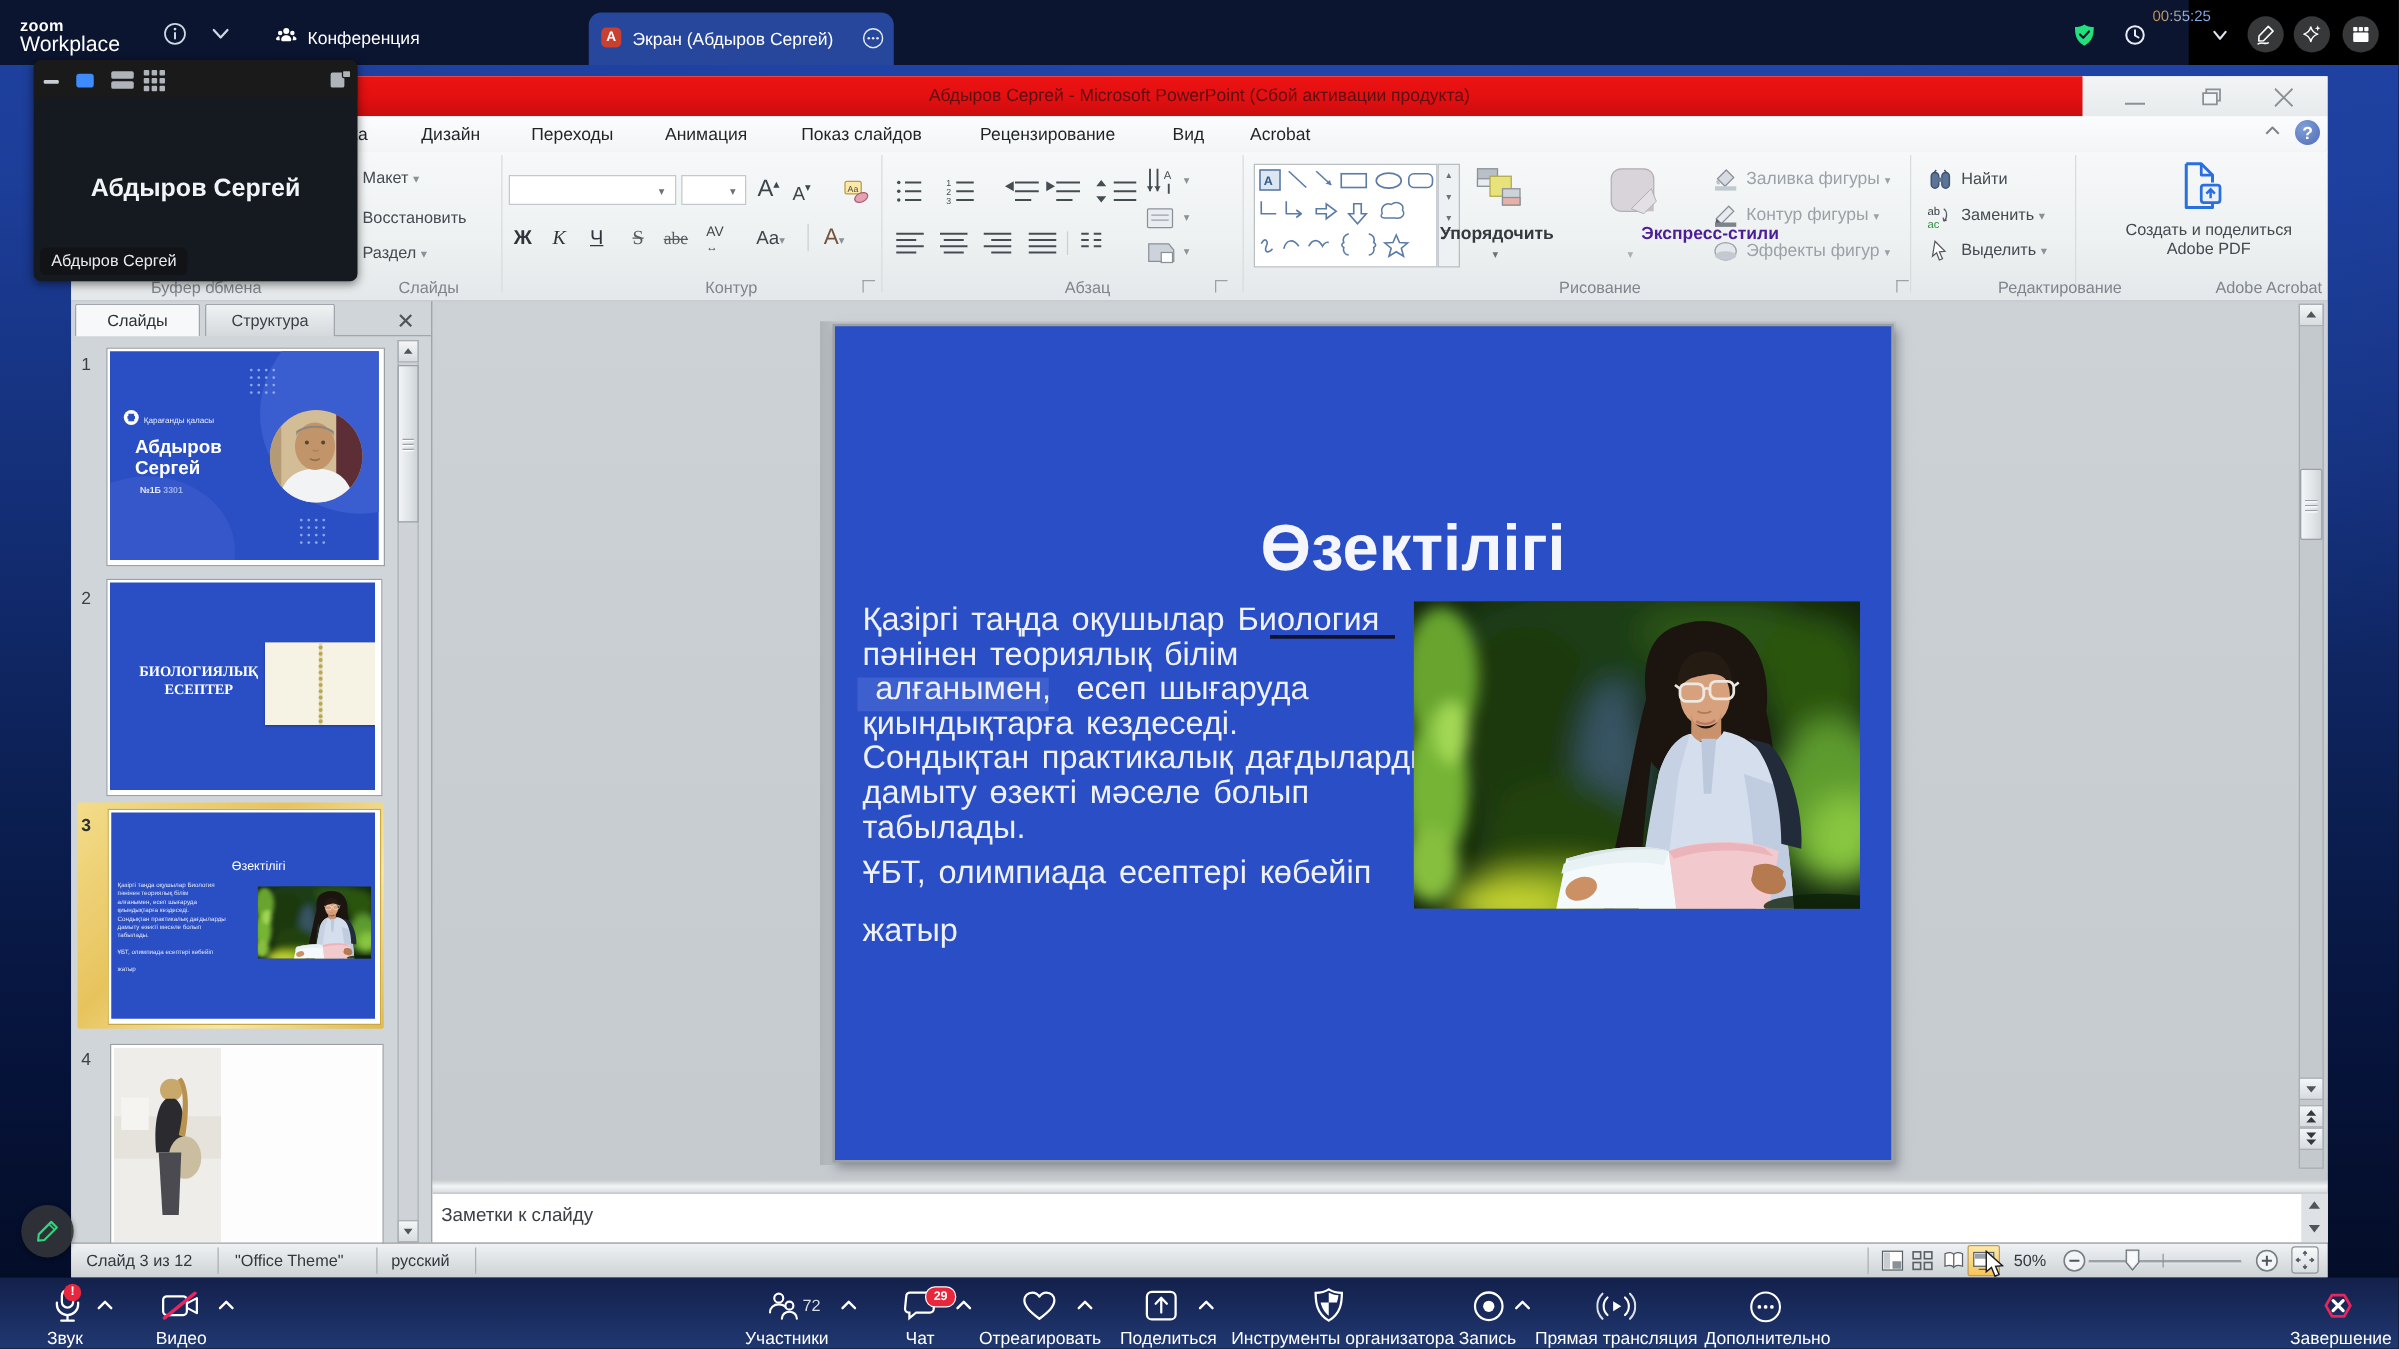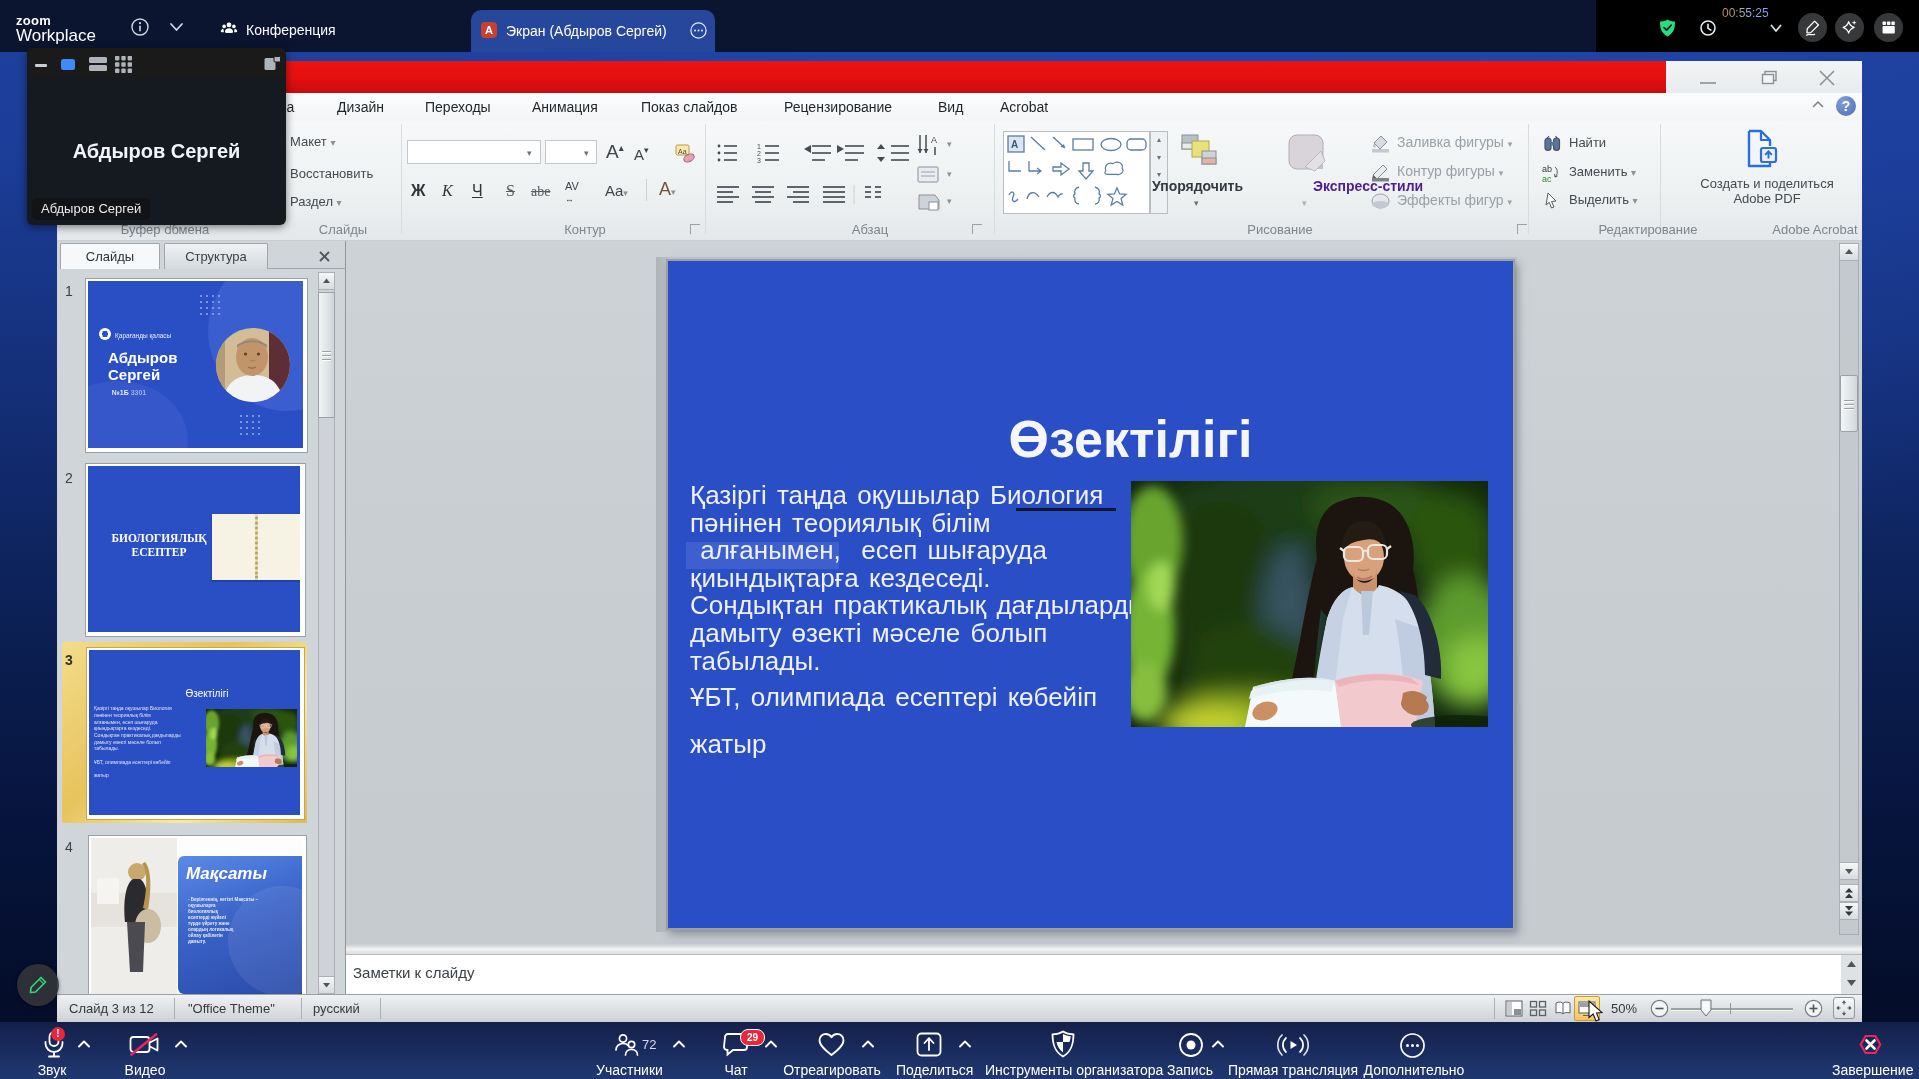--- a/index.html
+++ b/index.html
@@ -1,20 +1,20 @@
 <!DOCTYPE html>
 <html><head>
 <meta charset="utf-8">
 <style>
   html,body{margin:0;padding:0;background:#000;}
   #root{position:relative;width:1919px;height:1079px;overflow:hidden;
         font-family:"Liberation Sans",sans-serif;}
   .ab{position:absolute;}
   
-  #topbar{left:0;top:0;width:1596px;height:52px;background:#0b1530;}
+  #topbar{left:0;top:0;width:1751px;height:52px;background:#0b1530;}
   
   #desktop{left:0;top:52px;width:1919px;height:970px;
     background:
       radial-gradient(ellipse 1600px 900px at 62% 8%, rgba(35,75,185,.55), rgba(35,75,185,0) 62%),
       linear-gradient(180deg,#1e409d 0%,#1c3d98 10%,#142f78 35%,#0b1f52 60%,#06133a 82%,#040d28 100%);}
   
   #bottombar{left:0;top:1022px;width:1919px;height:57px;
     background:linear-gradient(180deg,#13204a 0%,#18295a 40%,#1d3268 75%,#1f3870 100%);}
   
   #pptwin{left:57px;top:61px;width:1805px;height:961px;background:#f0f2f3;}
@@ -93,20 +93,21 @@
       <ellipse cx="330" cy="244" rx="50" ry="10" fill="#0e200a" opacity=".8"></ellipse>
     </symbol>
   </defs>
 </svg>
 <div id="root">
   <div class="ab" id="desktop"></div>
   <div class="ab" id="pptwin">
 
     <div class="ab" style="left:0;top:0;width:1805px;height:32px;background:linear-gradient(180deg,#f2f4f5,#e8ebed);"></div>
     <div class="ab" style="left:0;top:0;width:1609px;height:32px;background:linear-gradient(180deg,#ec1313 0%,#e30f10 55%,#c90d0e 100%);"></div>
+    <div class="ab" style="left:0;top:7px;width:1805px;text-align:center;font-size:14px;color:#5f0f10;">Абдыров Сергей  -  Microsoft PowerPoint (Сбой активации продукта)</div>
 
     <svg class="ab" style="left:1640px;top:8px;" width="60" height="18" viewBox="0 0 60 18">
       <line x1="3" y1="14" x2="19" y2="14" stroke="#8a9096" stroke-width="1.6"></line>
     </svg>
     <svg class="ab" style="left:1703px;top:8px;" width="20" height="18" viewBox="0 0 20 18">
       <rect x="5" y="2.5" width="11" height="9" fill="none" stroke="#8a9096" stroke-width="1.4"></rect>
       <rect x="2.5" y="5.5" width="11" height="9" fill="#f2f4f5" stroke="#8a9096" stroke-width="1.4"></rect>
     </svg>
     <svg class="ab" style="left:1760px;top:7px;" width="20" height="20" viewBox="0 0 20 20">
       <path d="M3 3 L17 17 M17 3 L3 17" stroke="#8a9096" stroke-width="1.5"></path>
@@ -464,34 +465,20 @@
         <svg class="ab" style="left:0;top:0;" width="86" height="156" viewBox="0 0 86 156">
           <rect width="86" height="156" fill="#efede9"></rect>
           <rect x="0" y="55" width="86" height="34" fill="#e6e3dd"></rect>
           <rect x="6" y="40" width="22" height="26" fill="#f6f4f0"></rect>
           <circle cx="46" cy="34" r="9" fill="#c9a96b"></circle>
           <path d="M49 41 C58 46 57 70 55 84 L34 84 C32 66 34 46 42 41z" fill="#2b2b2f"></path>
           <path d="M51 26 C57 32 56 54 52 70 L57 72 C61 50 60 30 54 24z" fill="#b8934f"></path>
           <ellipse cx="57" cy="88" rx="13" ry="17" fill="#cbbd9f"></ellipse>
           <path d="M36 84 h18 l-2 50 h-13z" fill="#4a4a50"></path>
         </svg>
-        <div class="ab" style="left:87px;top:18px;width:124px;height:138px;background:linear-gradient(160deg,#5a8ae8 0%,#3a63c8 45%,#2a4aa8 100%);border-radius:6px 0 0 6px;overflow:hidden;">
-          <div class="ab" style="left:50px;top:30px;width:110px;height:110px;border-radius:50%;background:rgba(255,255,255,0.08);"></div>
-          <div class="ab" style="left:8px;top:8px;font-size:17px;font-weight:700;font-style:italic;color:#fff;">Мақсаты</div>
-          <div class="ab" style="left:10px;top:40px;width:200px;font-size:9px;line-height:12px;color:#e4eaf8;transform:scale(0.5);transform-origin:0 0;font-weight:700;">
-            - Берілгеннің, негізгі Мақсаты –<br>
-            оқушыларға<br>
-            биологиялық<br>
-            есептерді жүйелі<br>
-            түрде үйрету және<br>
-            олардың логикалық<br>
-            ойлау қабілетін<br>
-            дамыту.
-          </div>
-        </div>
       </div>
 
       <div class="ab" style="left:261px;top:31px;width:17px;height:722px;background:#cfd3d7;border:1px solid #aab0b5;box-sizing:border-box;"></div>
       <div class="ab" style="left:261px;top:31px;width:17px;height:18px;background:linear-gradient(180deg,#f4f6f7,#d8dcdf);border:1px solid #aab0b5;box-sizing:border-box;"></div>
       <svg class="ab" style="left:265px;top:36px;" width="9" height="8" viewBox="0 0 9 8">
           <path d="M1 6 L4.5 1.5 L8 6z" fill="#4e565c"></path>
         </svg>
       <div class="ab" style="left:261px;top:51px;width:17px;height:126px;background:linear-gradient(90deg,#f2f4f6,#dfe3e6 60%,#cfd4d8);border:1px solid #9aa1a7;box-sizing:border-box;border-radius:1px;">
         <div style="margin:58px 3px 0;border-top:1px solid #9aa1a7;border-bottom:1px solid #fff;"></div>
         <div style="margin:2px 3px 0;border-top:1px solid #9aa1a7;border-bottom:1px solid #fff;"></div>

